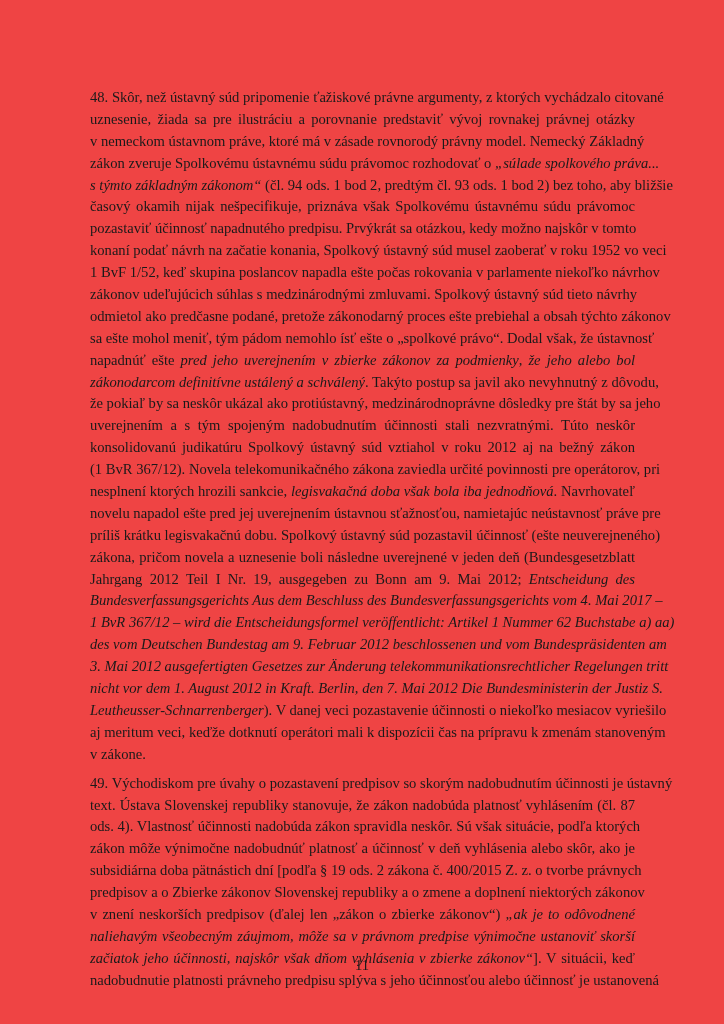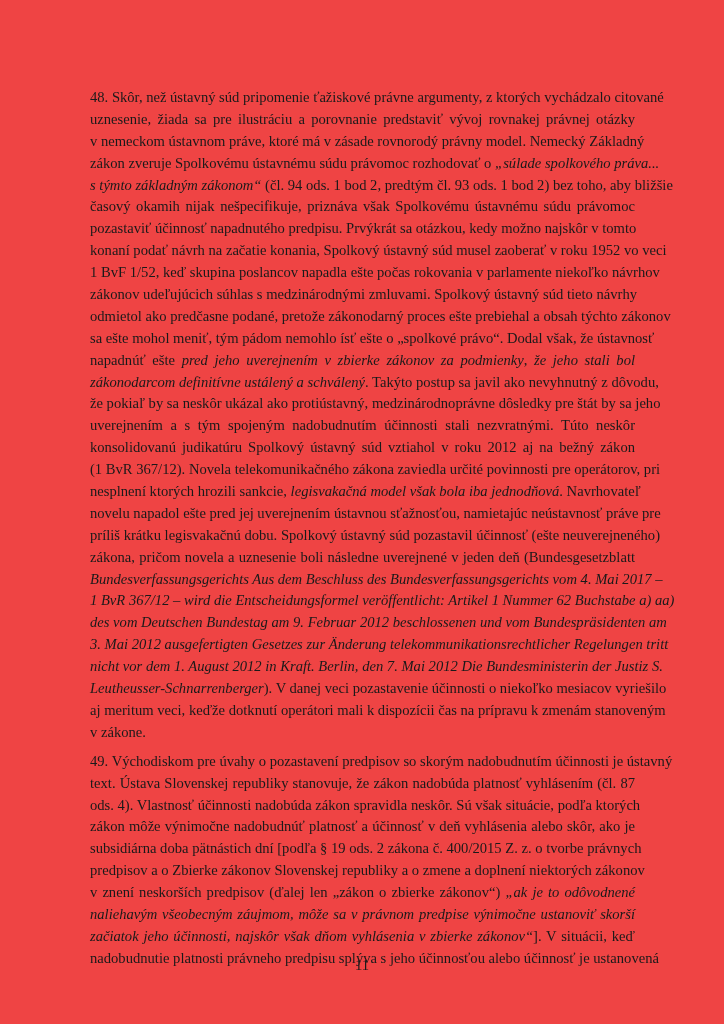--- a/index.html
+++ b/index.html
@@ -45,30 +45,31 @@
         <span class="line"><span>v nemeckom ústavnom práve, ktoré má v zásade rovnorodý právny model. Nemecký Základný</span></span>
         <span class="line"><span>zákon zveruje Spolkovému ústavnému súdu právomoc rozhodovať o </span><i>„súlade spolkového práva...</i></span>
         <span class="line"><i>s týmto základným zákonom“</i><span> (čl. 94 ods. 1 bod 2, predtým čl. 93 ods. 1 bod 2) bez toho, aby bližšie</span></span>
         <span class="line"><span>časový okamih nijak nešpecifikuje, priznáva však Spolkovému ústavnému súdu právomoc</span></span>
         <span class="line"><span>pozastaviť účinnosť napadnutého predpisu. Prvýkrát sa otázkou, kedy možno najskôr v tomto</span></span>
         <span class="line"><span>konaní podať návrh na začatie konania, Spolkový ústavný súd musel zaoberať v roku 1952 vo veci</span></span>
         <span class="line"><span>1 BvF 1/52, keď skupina poslancov napadla ešte počas rokovania v parlamente niekoľko návrhov</span></span>
         <span class="line"><span>zákonov udeľujúcich súhlas s medzinárodnými zmluvami. Spolkový ústavný súd tieto návrhy</span></span>
         <span class="line"><span>odmietol ako predčasne podané, pretože zákonodarný proces ešte prebiehal a obsah týchto zákonov</span></span>
         <span class="line"><span>sa ešte mohol meniť, tým pádom nemohlo ísť ešte o „spolkové právo“. Dodal však, že ústavnosť</span></span>
-        <span class="line"><span>napadnúť ešte </span><i>pred jeho uverejnením v zbierke zákonov za podmienky</i><span>, </span><i>že jeho stali bol</i></span>
+        <span class="line"><span>napadnúť ešte </span><i>pred jeho uverejnením v zbierke zákonov za podmienky</i><span>, </span><i>že jeho alebo bol</i></span>
         <span class="line"><i>zákonodarcom definitívne ustálený a schválený</i><span>. Takýto postup sa javil ako nevyhnutný z dôvodu,</span></span>
         <span class="line"><span>že pokiaľ by sa neskôr ukázal ako protiústavný, medzinárodnoprávne dôsledky pre štát by sa jeho</span></span>
         <span class="line"><span>uverejnením a s tým spojeným nadobudnutím účinnosti stali nezvratnými. Túto neskôr</span></span>
         <span class="line"><span>konsolidovanú judikatúru Spolkový ústavný súd vztiahol v roku 2012 aj na bežný zákon</span></span>
         <span class="line"><span>(1 BvR 367/12). Novela telekomunikačného zákona zaviedla určité povinnosti pre operátorov, pri</span></span>
-        <span class="line"><span>nesplnení ktorých hrozili sankcie, </span><i>legisvakačná model však bola iba jednodňová</i><span>. Navrhovateľ</span></span>
+        <span class="line"><span>nesplnení ktorých hrozili sankcie, </span><i>legisvakačná doba však bola iba jednodňová</i><span>. Navrhovateľ</span></span>
         <span class="line"><span>novelu napadol ešte pred jej uverejnením ústavnou sťažnosťou, namietajúc neústavnosť práve pre</span></span>
         <span class="line"><span>príliš krátku legisvakačnú dobu. Spolkový ústavný súd pozastavil účinnosť (ešte neuverejneného)</span></span>
         <span class="line"><span>zákona, pričom novela a uznesenie boli následne uverejnené v jeden deň (Bundesgesetzblatt</span></span>
+        <span class="line"><span>Jahrgang 2012 Teil I Nr. 19, ausgegeben zu Bonn am 9. Mai 2012; </span><i>Entscheidung des</i></span>
         <span class="line"><i>Bundesverfassungsgerichts Aus dem Beschluss des Bundesverfassungsgerichts vom 4. Mai 2017 –</i></span>
         <span class="line"><i>1 BvR 367/12 – wird die Entscheidungsformel veröffentlicht: Artikel 1 Nummer 62 Buchstabe a) aa)</i></span>
         <span class="line"><i>des vom Deutschen Bundestag am 9. Februar 2012 beschlossenen und vom Bundespräsidenten am</i></span>
         <span class="line"><i>3. Mai 2012 ausgefertigten Gesetzes zur Änderung telekommunikationsrechtlicher Regelungen tritt</i></span>
         <span class="line"><i>nicht vor dem 1. August 2012 in Kraft. Berlin, den 7. Mai 2012 Die Bundesministerin der Justiz S.</i></span>
         <span class="line"><i>Leutheusser-Schnarrenberger</i><span>). V danej veci pozastavenie účinnosti o niekoľko mesiacov vyriešilo</span></span>
         <span class="line"><span>aj meritum veci, keďže dotknutí operátori mali k dispozícii čas na prípravu k zmenám stanoveným</span></span>
         <span class="line last"><span>v zákone.</span></span>
       </p>
     <p class="para">

